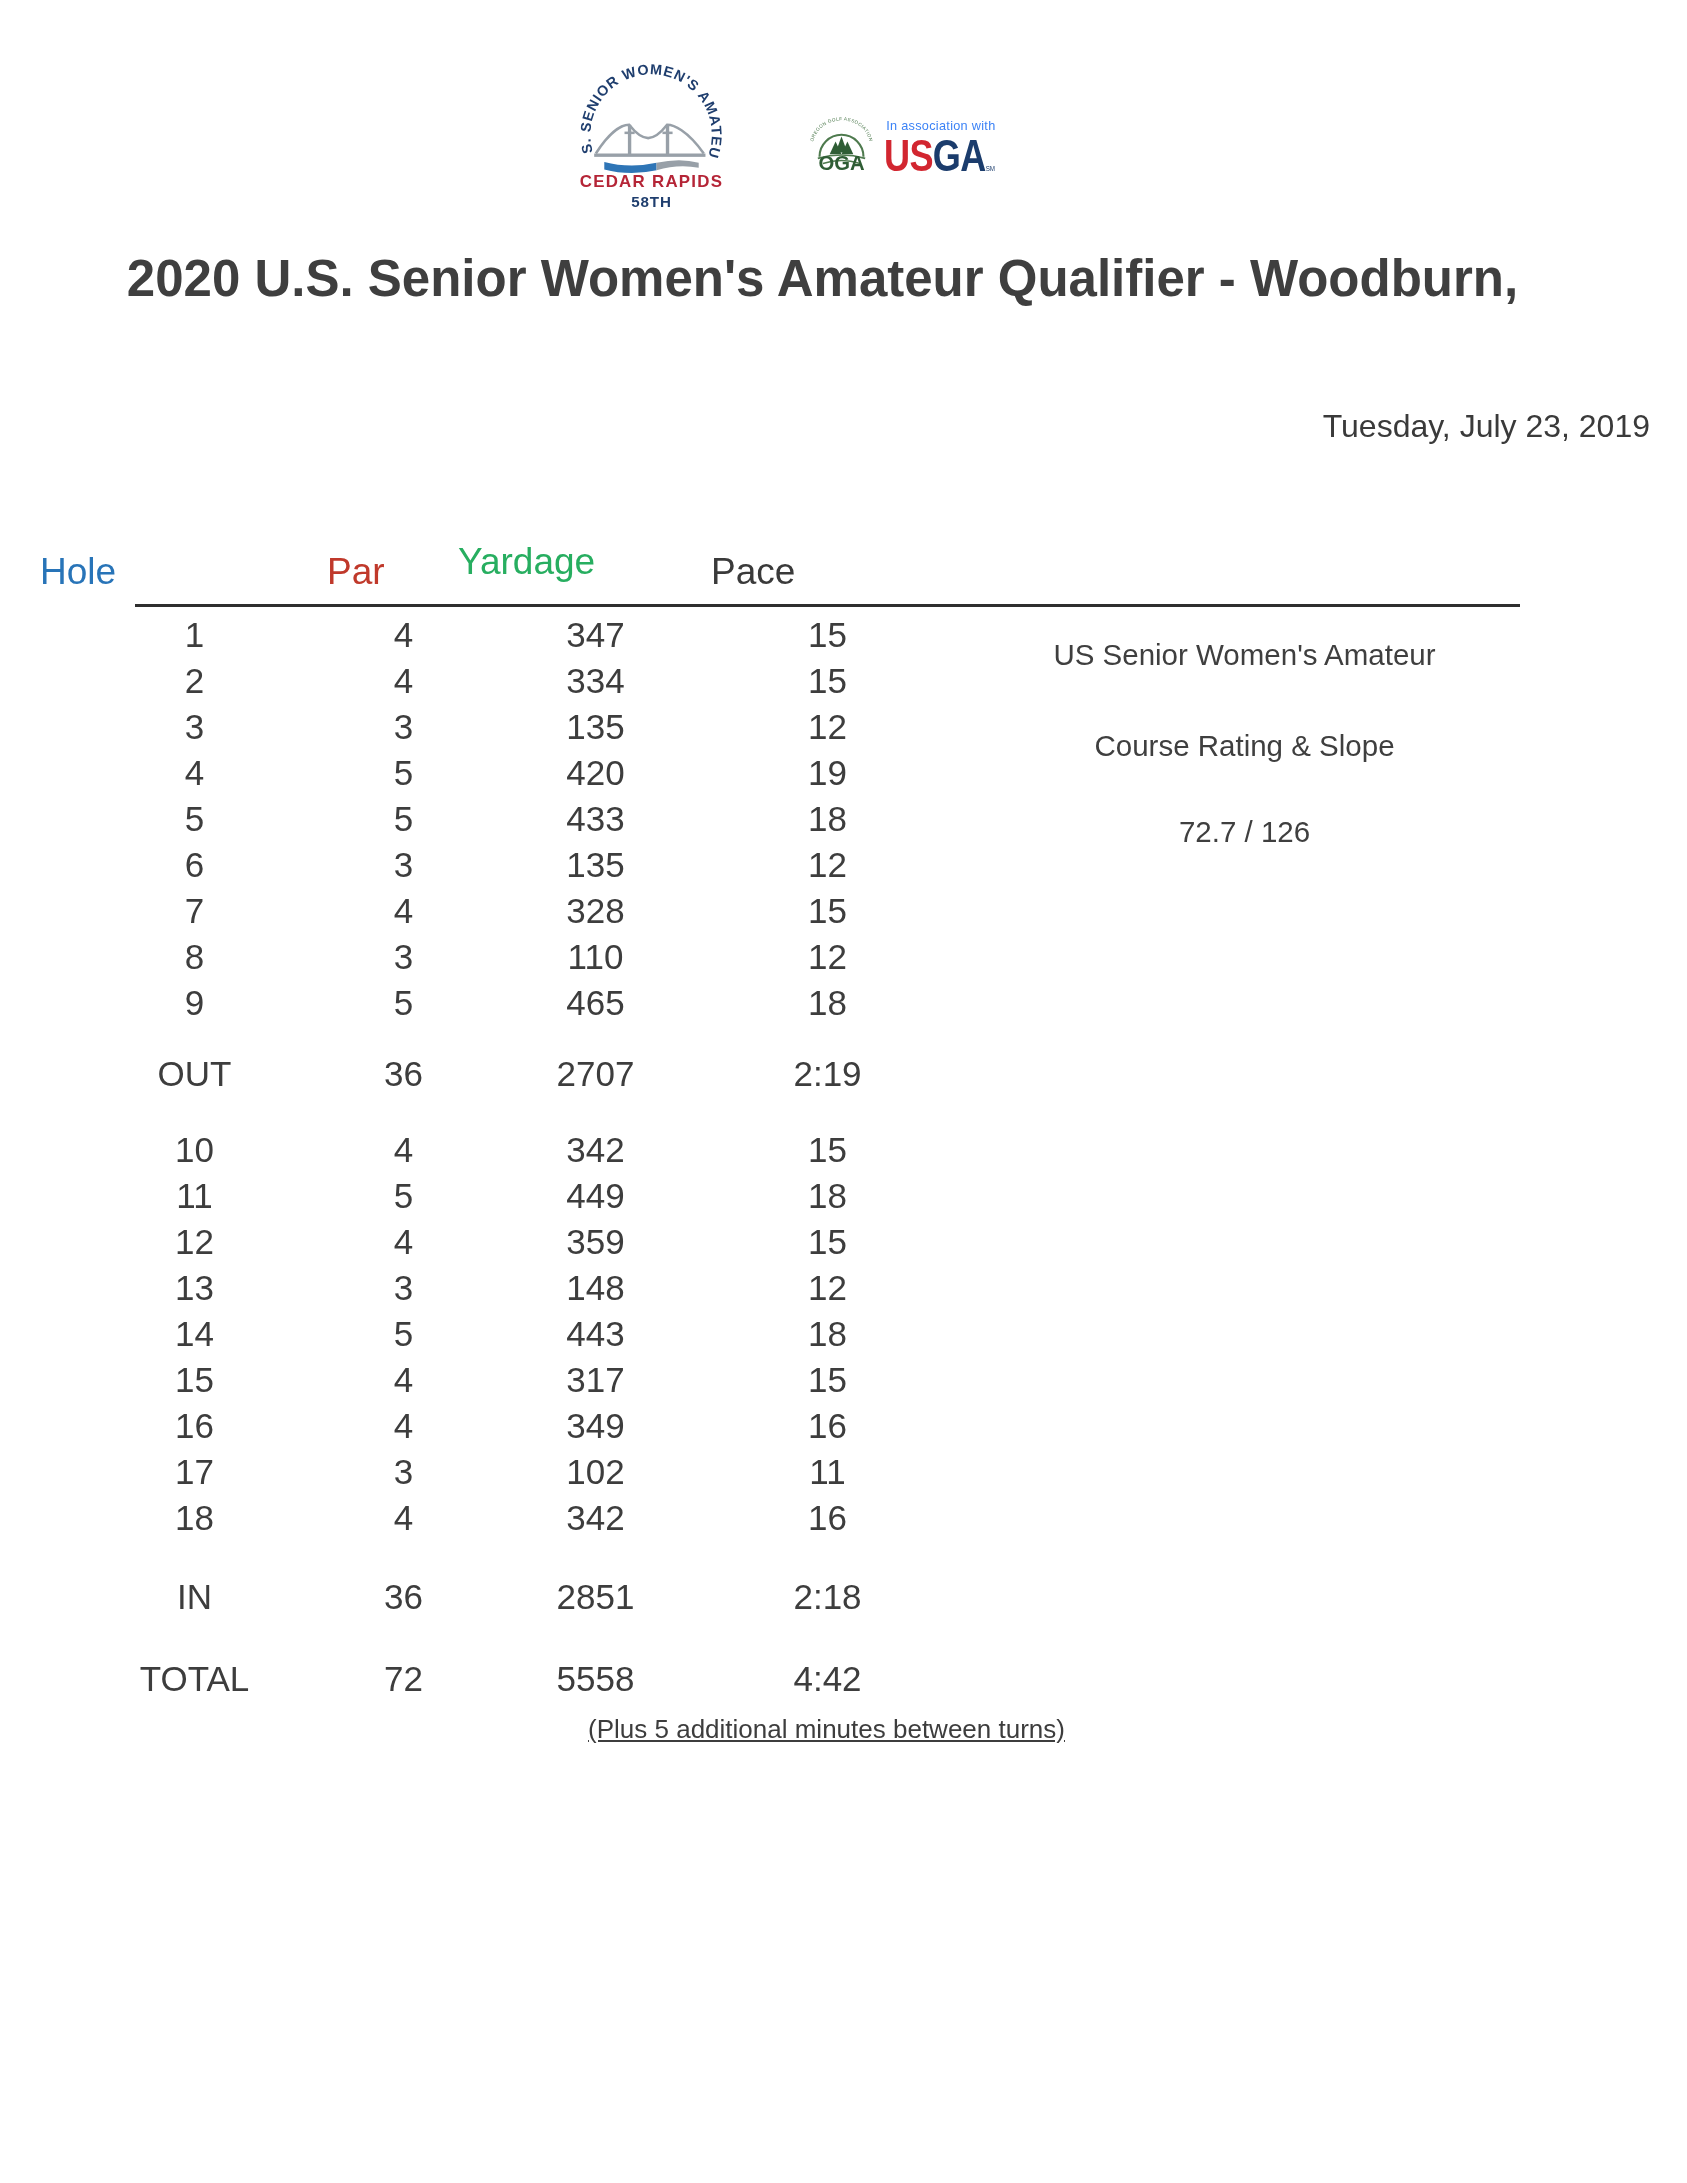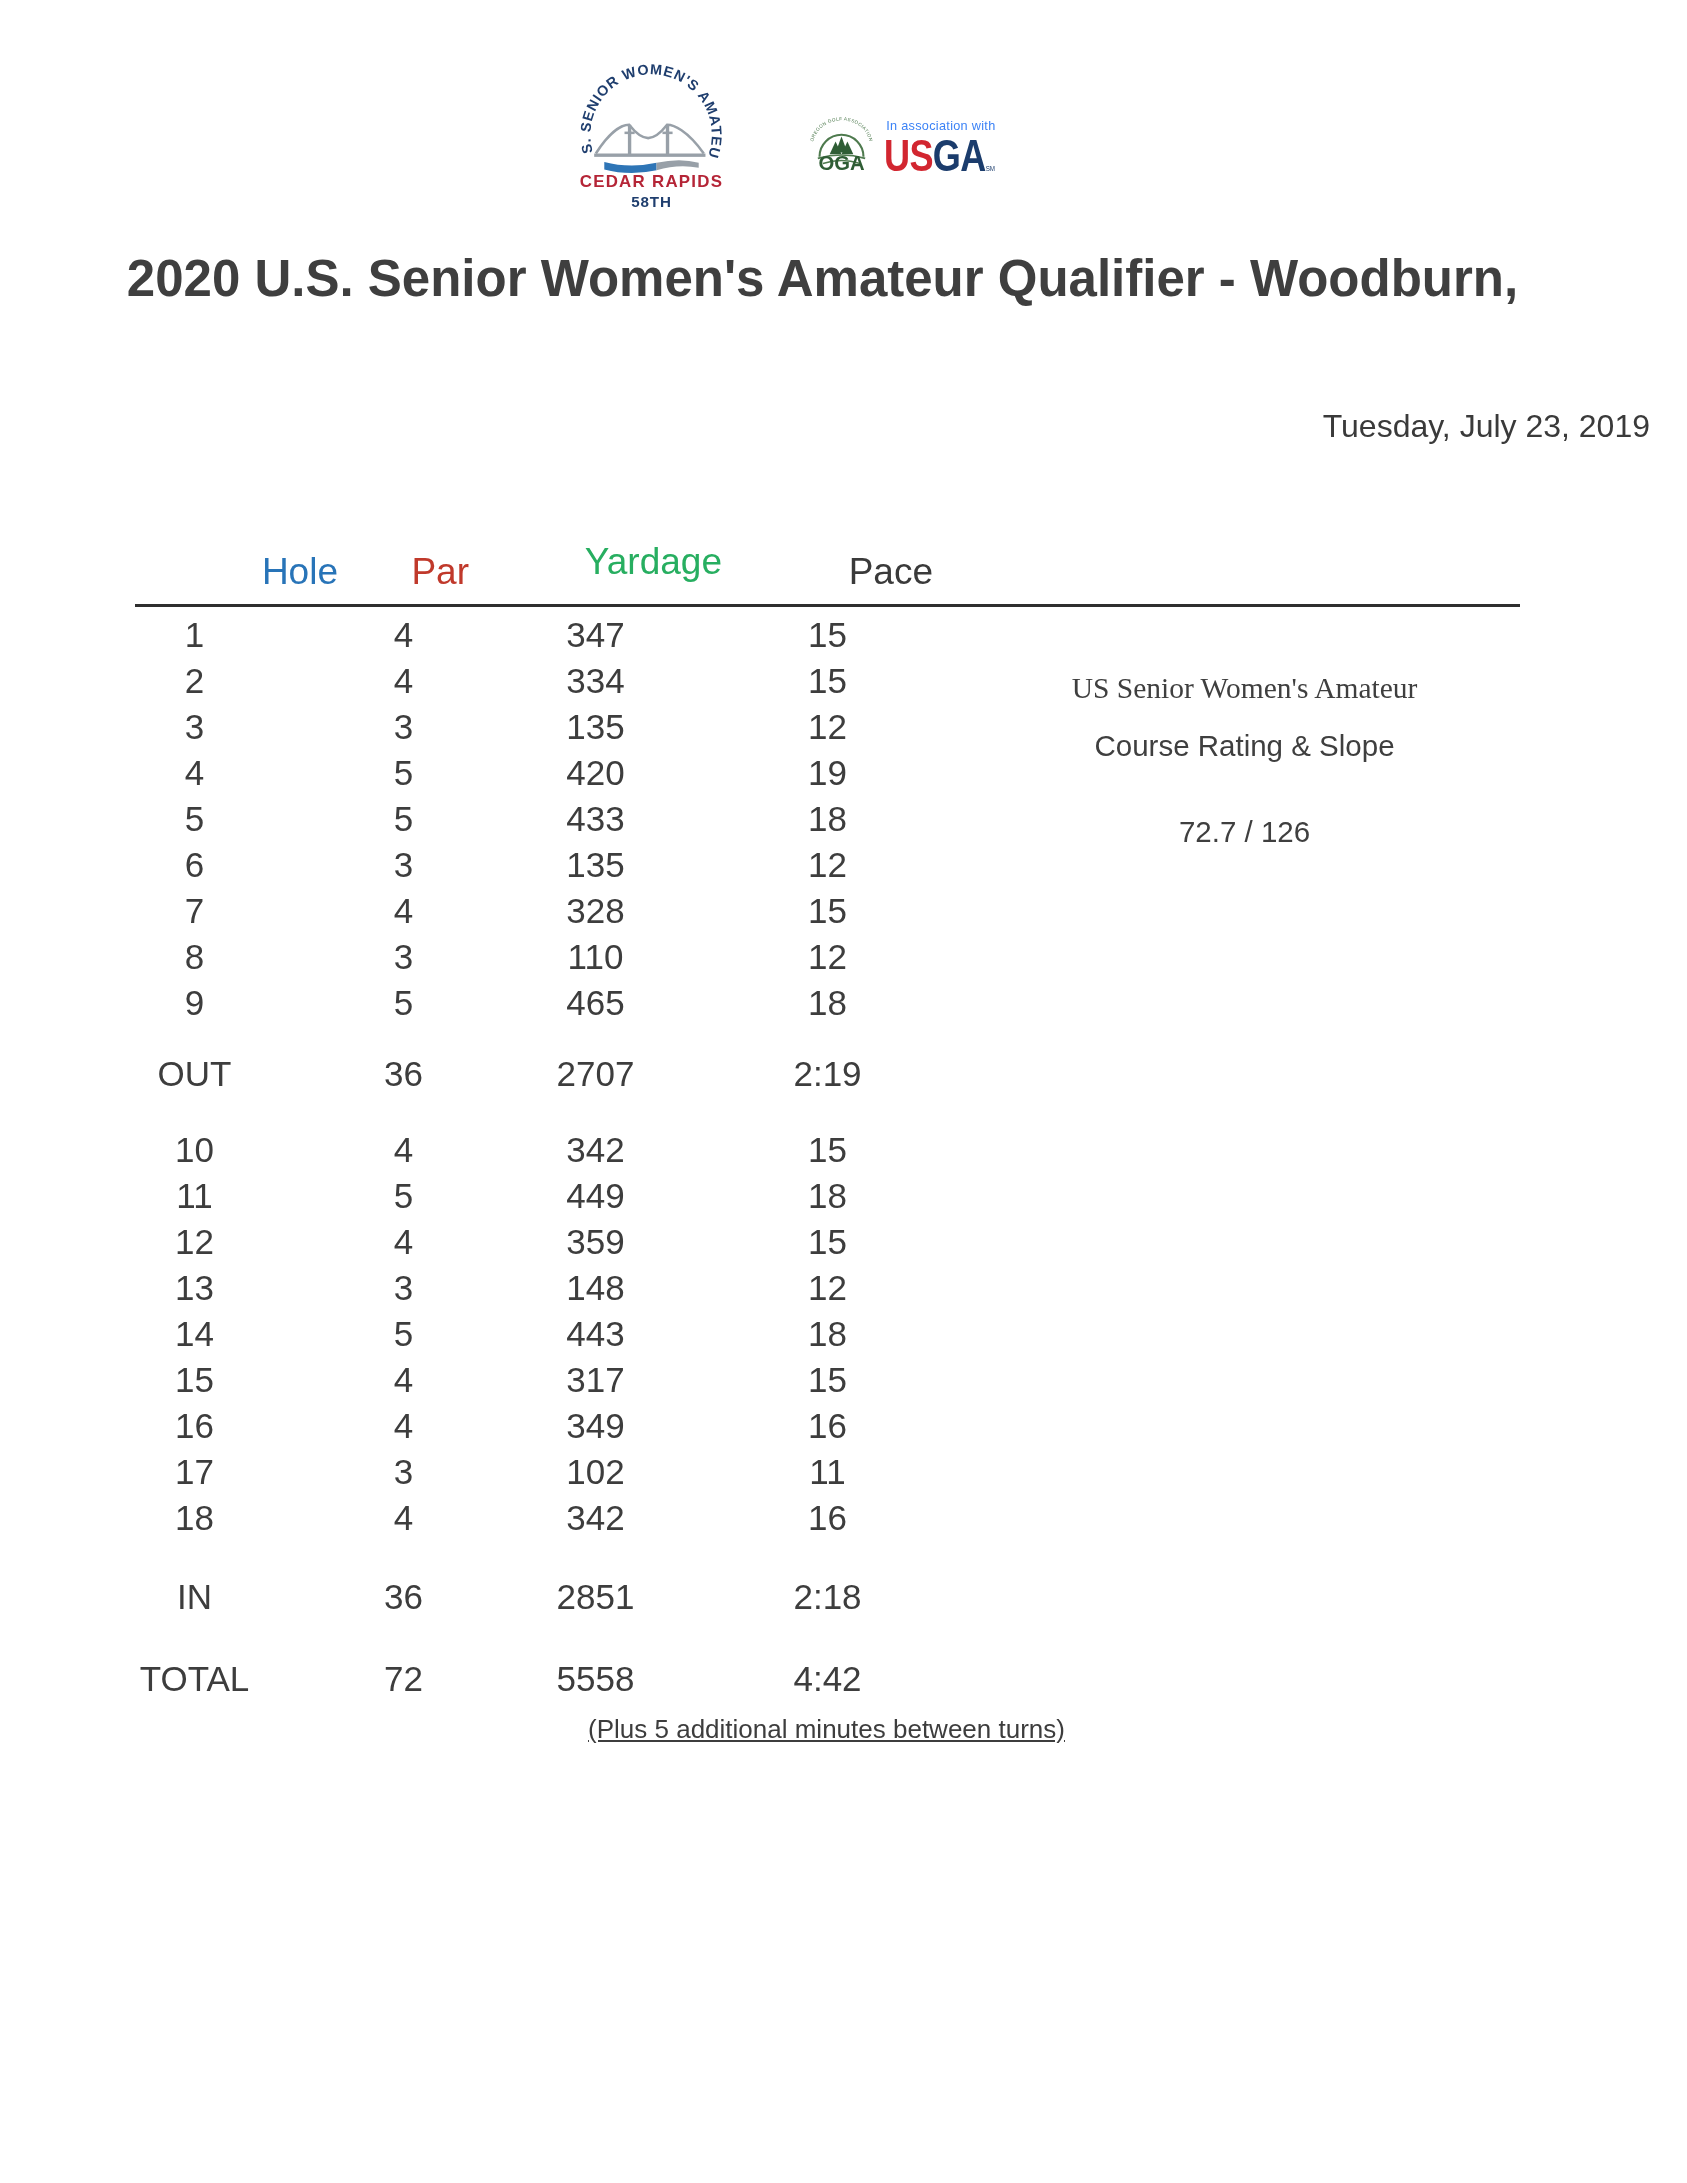--- a/index.html
+++ b/index.html
@@ -21,36 +21,36 @@
 
   
   .main-title{position:absolute;left:29.5px;top:243px;width:1586px;text-align:center;
               font-size:51px;font-weight:700;color:#3f3f3f;line-height:71px;}
   .date-line{position:absolute;left:0;top:408px;width:1650px;text-align:right;
              font-size:32px;color:#3a3a3a;}
   .course-title{position:absolute;left:0;top:499px;width:1650px;text-align:center;
                 font-size:49px;font-weight:700;color:#3f3f3f;}
 
   
-  .thead{position:absolute;left:51px;top:550px;width:882px;display:grid;
-         grid-template-columns:287px 131px 253px 211px;text-align:right;
+  .thead{position:absolute;left:40px;top:550px;width:882px;display:grid;
+         grid-template-columns:287px 131px 253px 211px;text-align:left;
          font-size:37px;line-height:44px;}
   .thead .c2{transform:translateY(-10px);}
   .rule{position:absolute;left:135px;top:604px;width:1385px;height:3.4px;background:#2e2e2e;}
   .tbody{position:absolute;left:51px;top:612px;width:882px;}
   .trow{display:grid;grid-template-columns:287px 131px 253px 211px;height:46px;
         line-height:46px;font-size:35px;color:#3d3d3d;text-align:center;}
   .gap-a{height:25px;} .gap-b{height:29.5px;} .gap-c{height:33px;} .gap-d{height:36px;}
   .footnote{position:absolute;left:388px;top:1714px;width:877px;text-align:center;
             font-size:26px;color:#3d3d3d;text-decoration:underline;}
 
   
   .side-text{position:absolute;left:962px;width:565px;text-align:center;
              font-size:29.5px;color:#3f3f3f;}
-  .side-event{top:672px;font-family:Liberation Serif, serif;}
+  .side-event{top:638px;}
   .side-rating-label{top:729px;}
   .side-rating-value{top:815px;}
 </style>
 </head>
 <body>
 
 <div class="page">
 
   <svg class="left-logo" viewBox="0 0 172 185">
     <defs>

